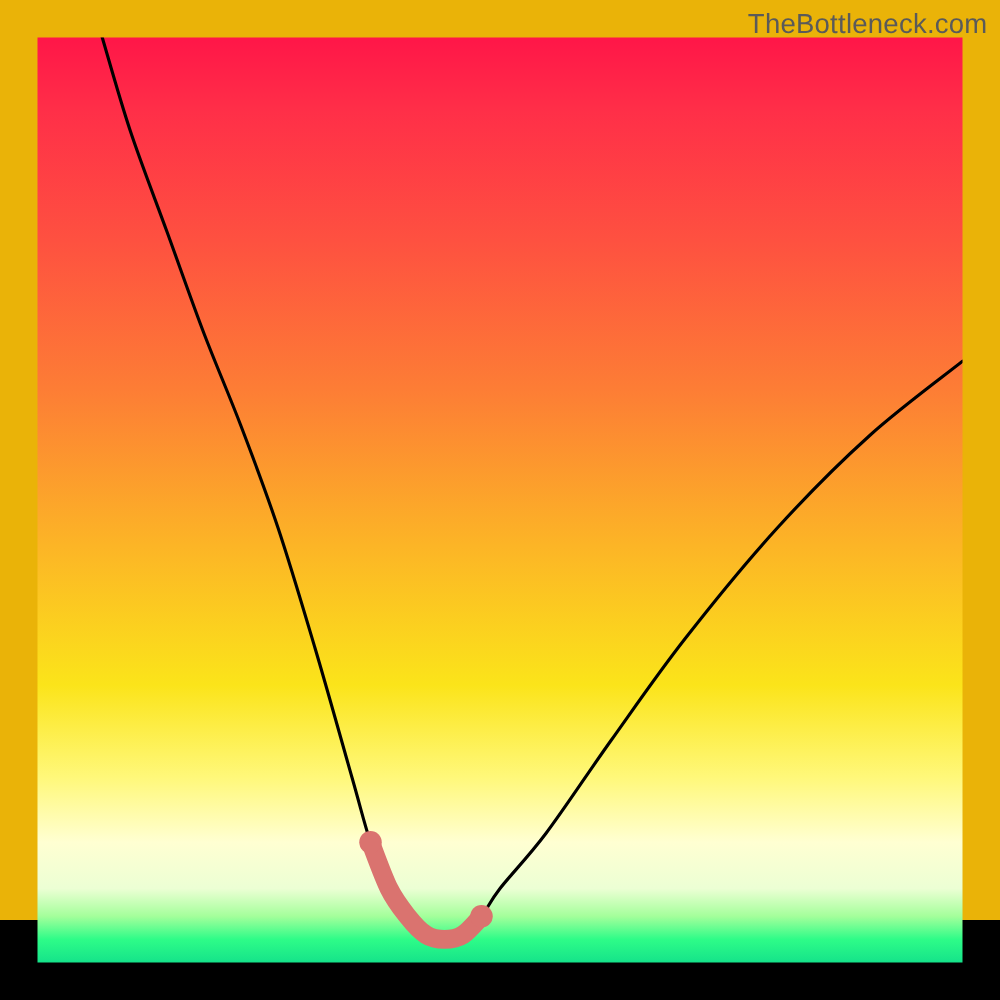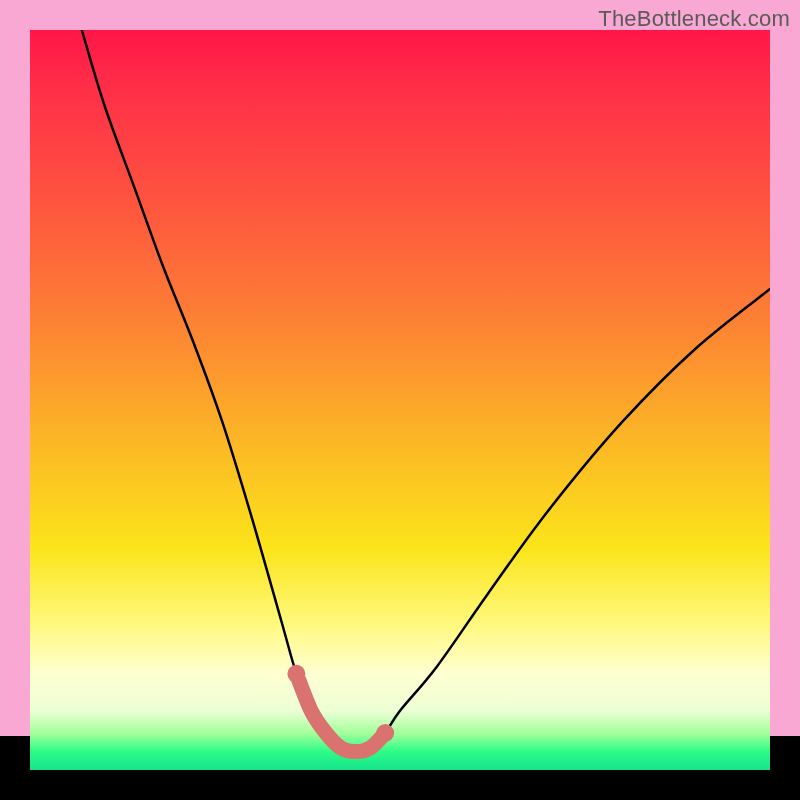--- a/index.html
+++ b/index.html
@@ -8,21 +8,21 @@
     width: 800px;
     height: 800px;
     overflow: hidden;
     background: #000;
     font-family: Arial, Helvetica, sans-serif;
   }
   .frame {
     position: relative;
     width: 800px;
     height: 736px;
-    background: #f9a8d4;
+    background: #eab308;
   }
   .plot-area {
     position: absolute;
     left: 30px;
     top: 30px;
     width: 740px;
     height: 740px;
     
     background: linear-gradient(
       to bottom,

